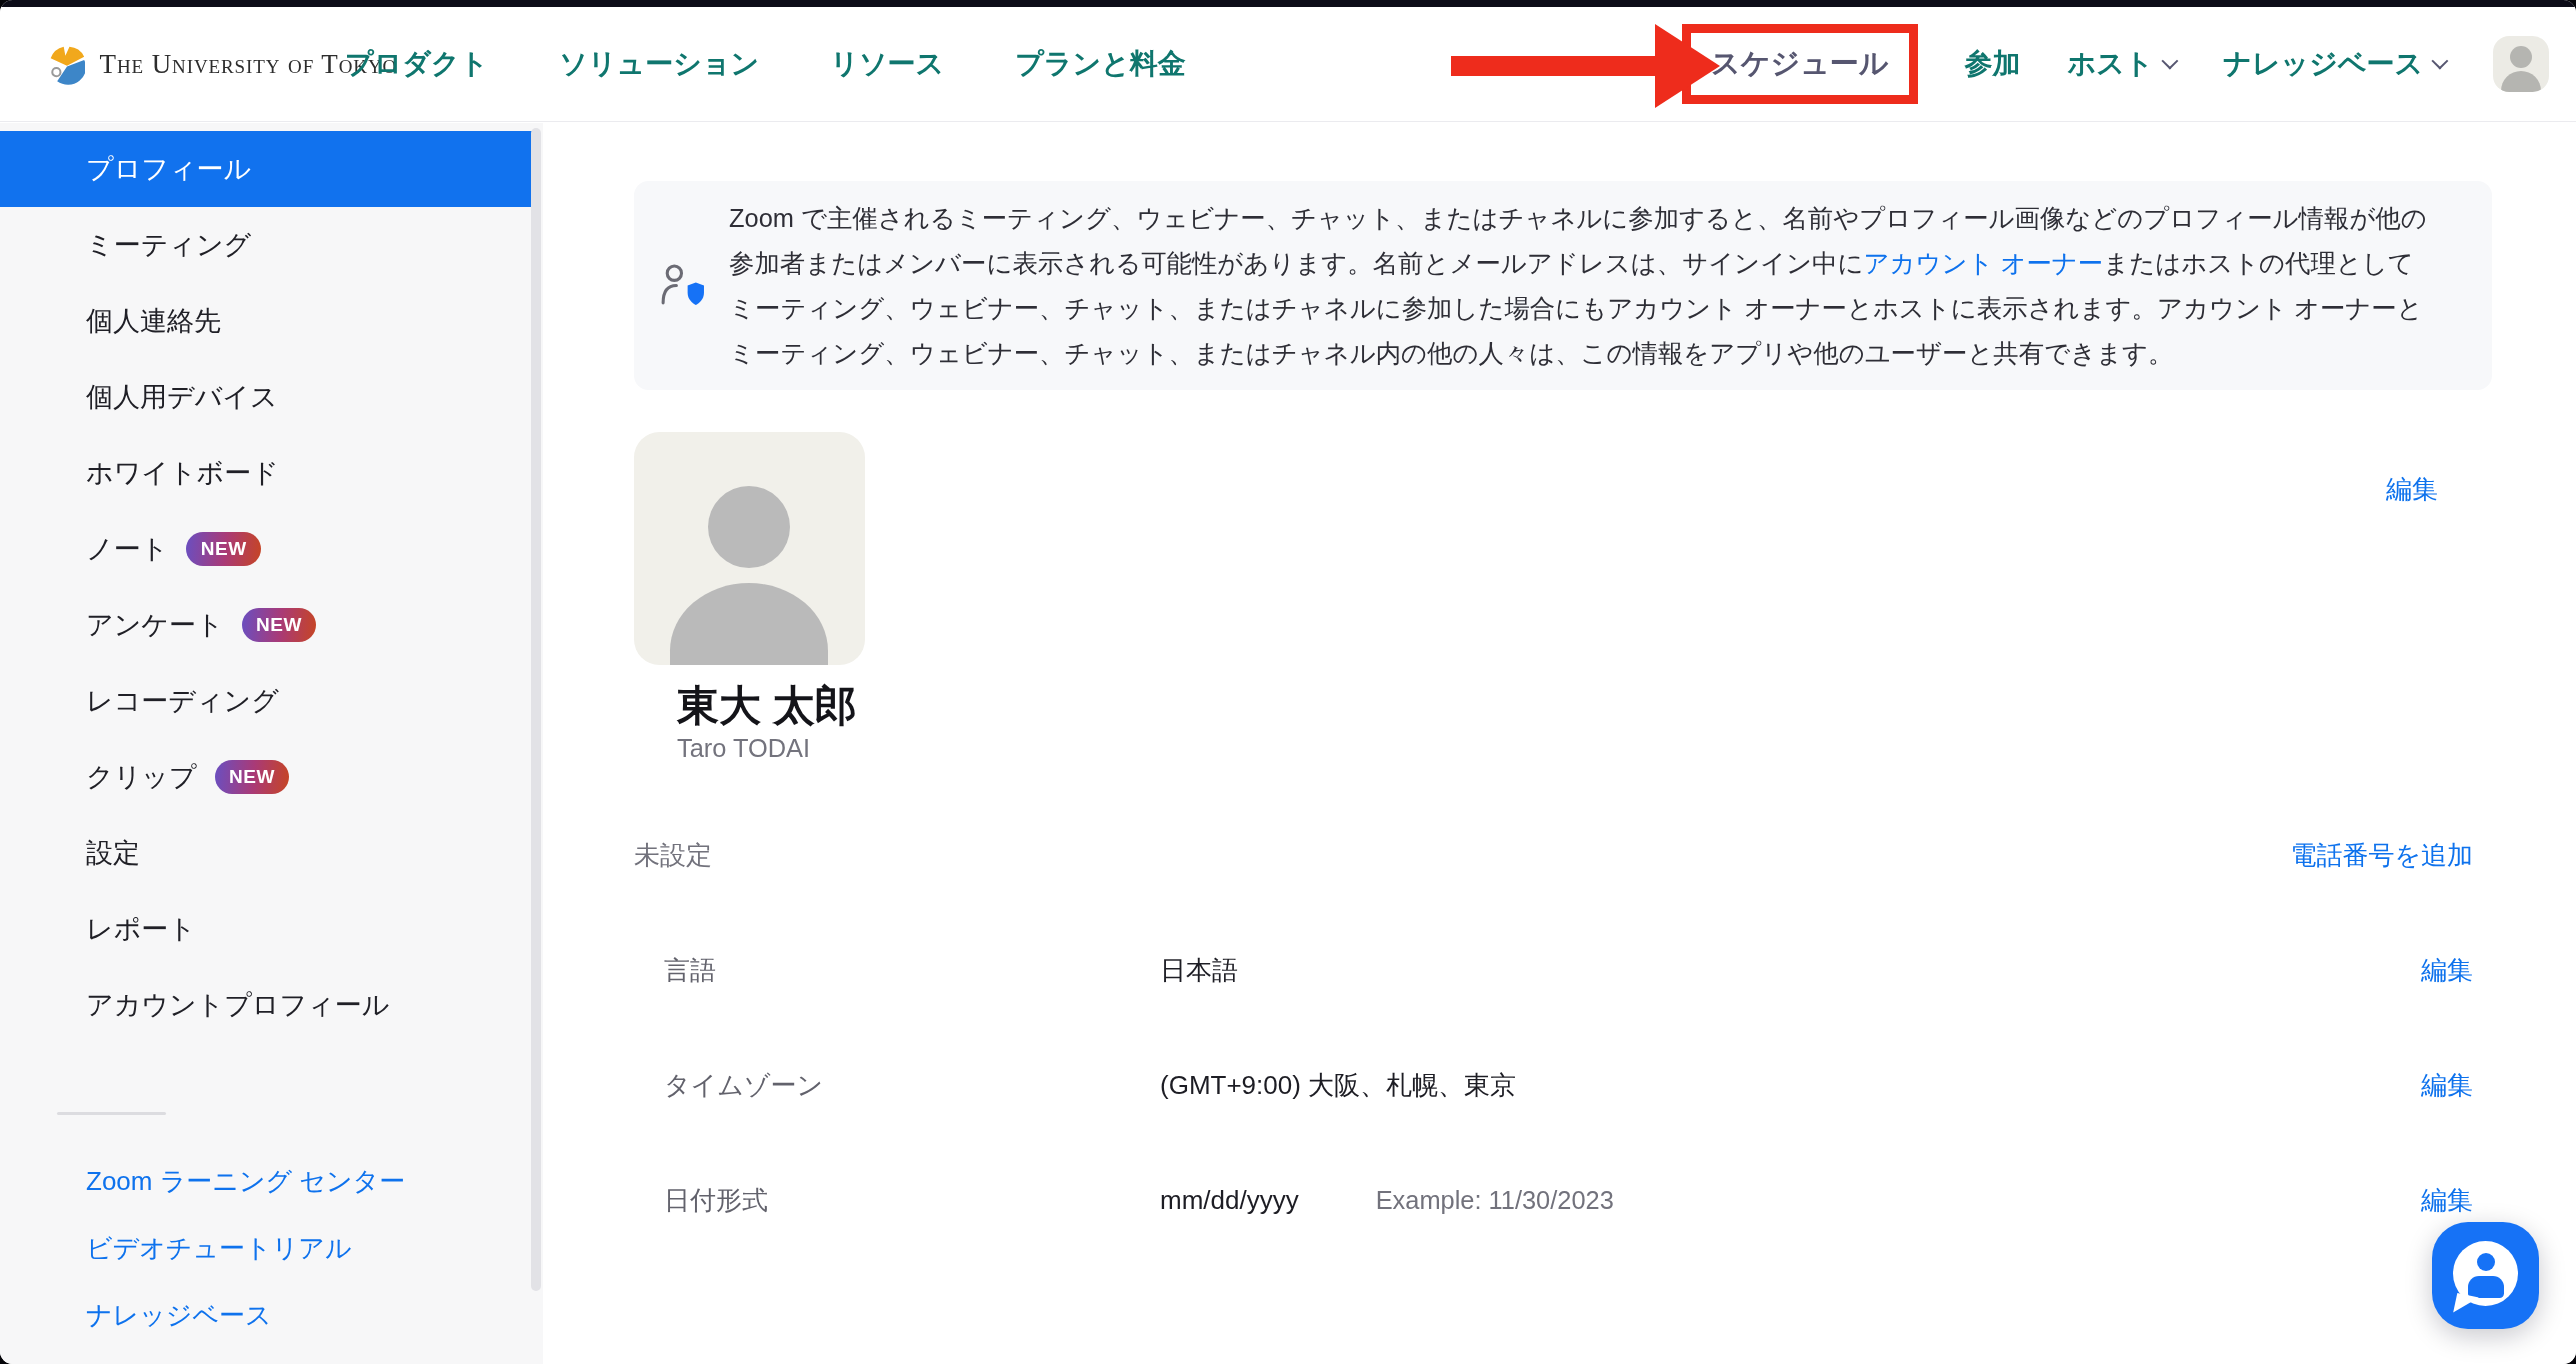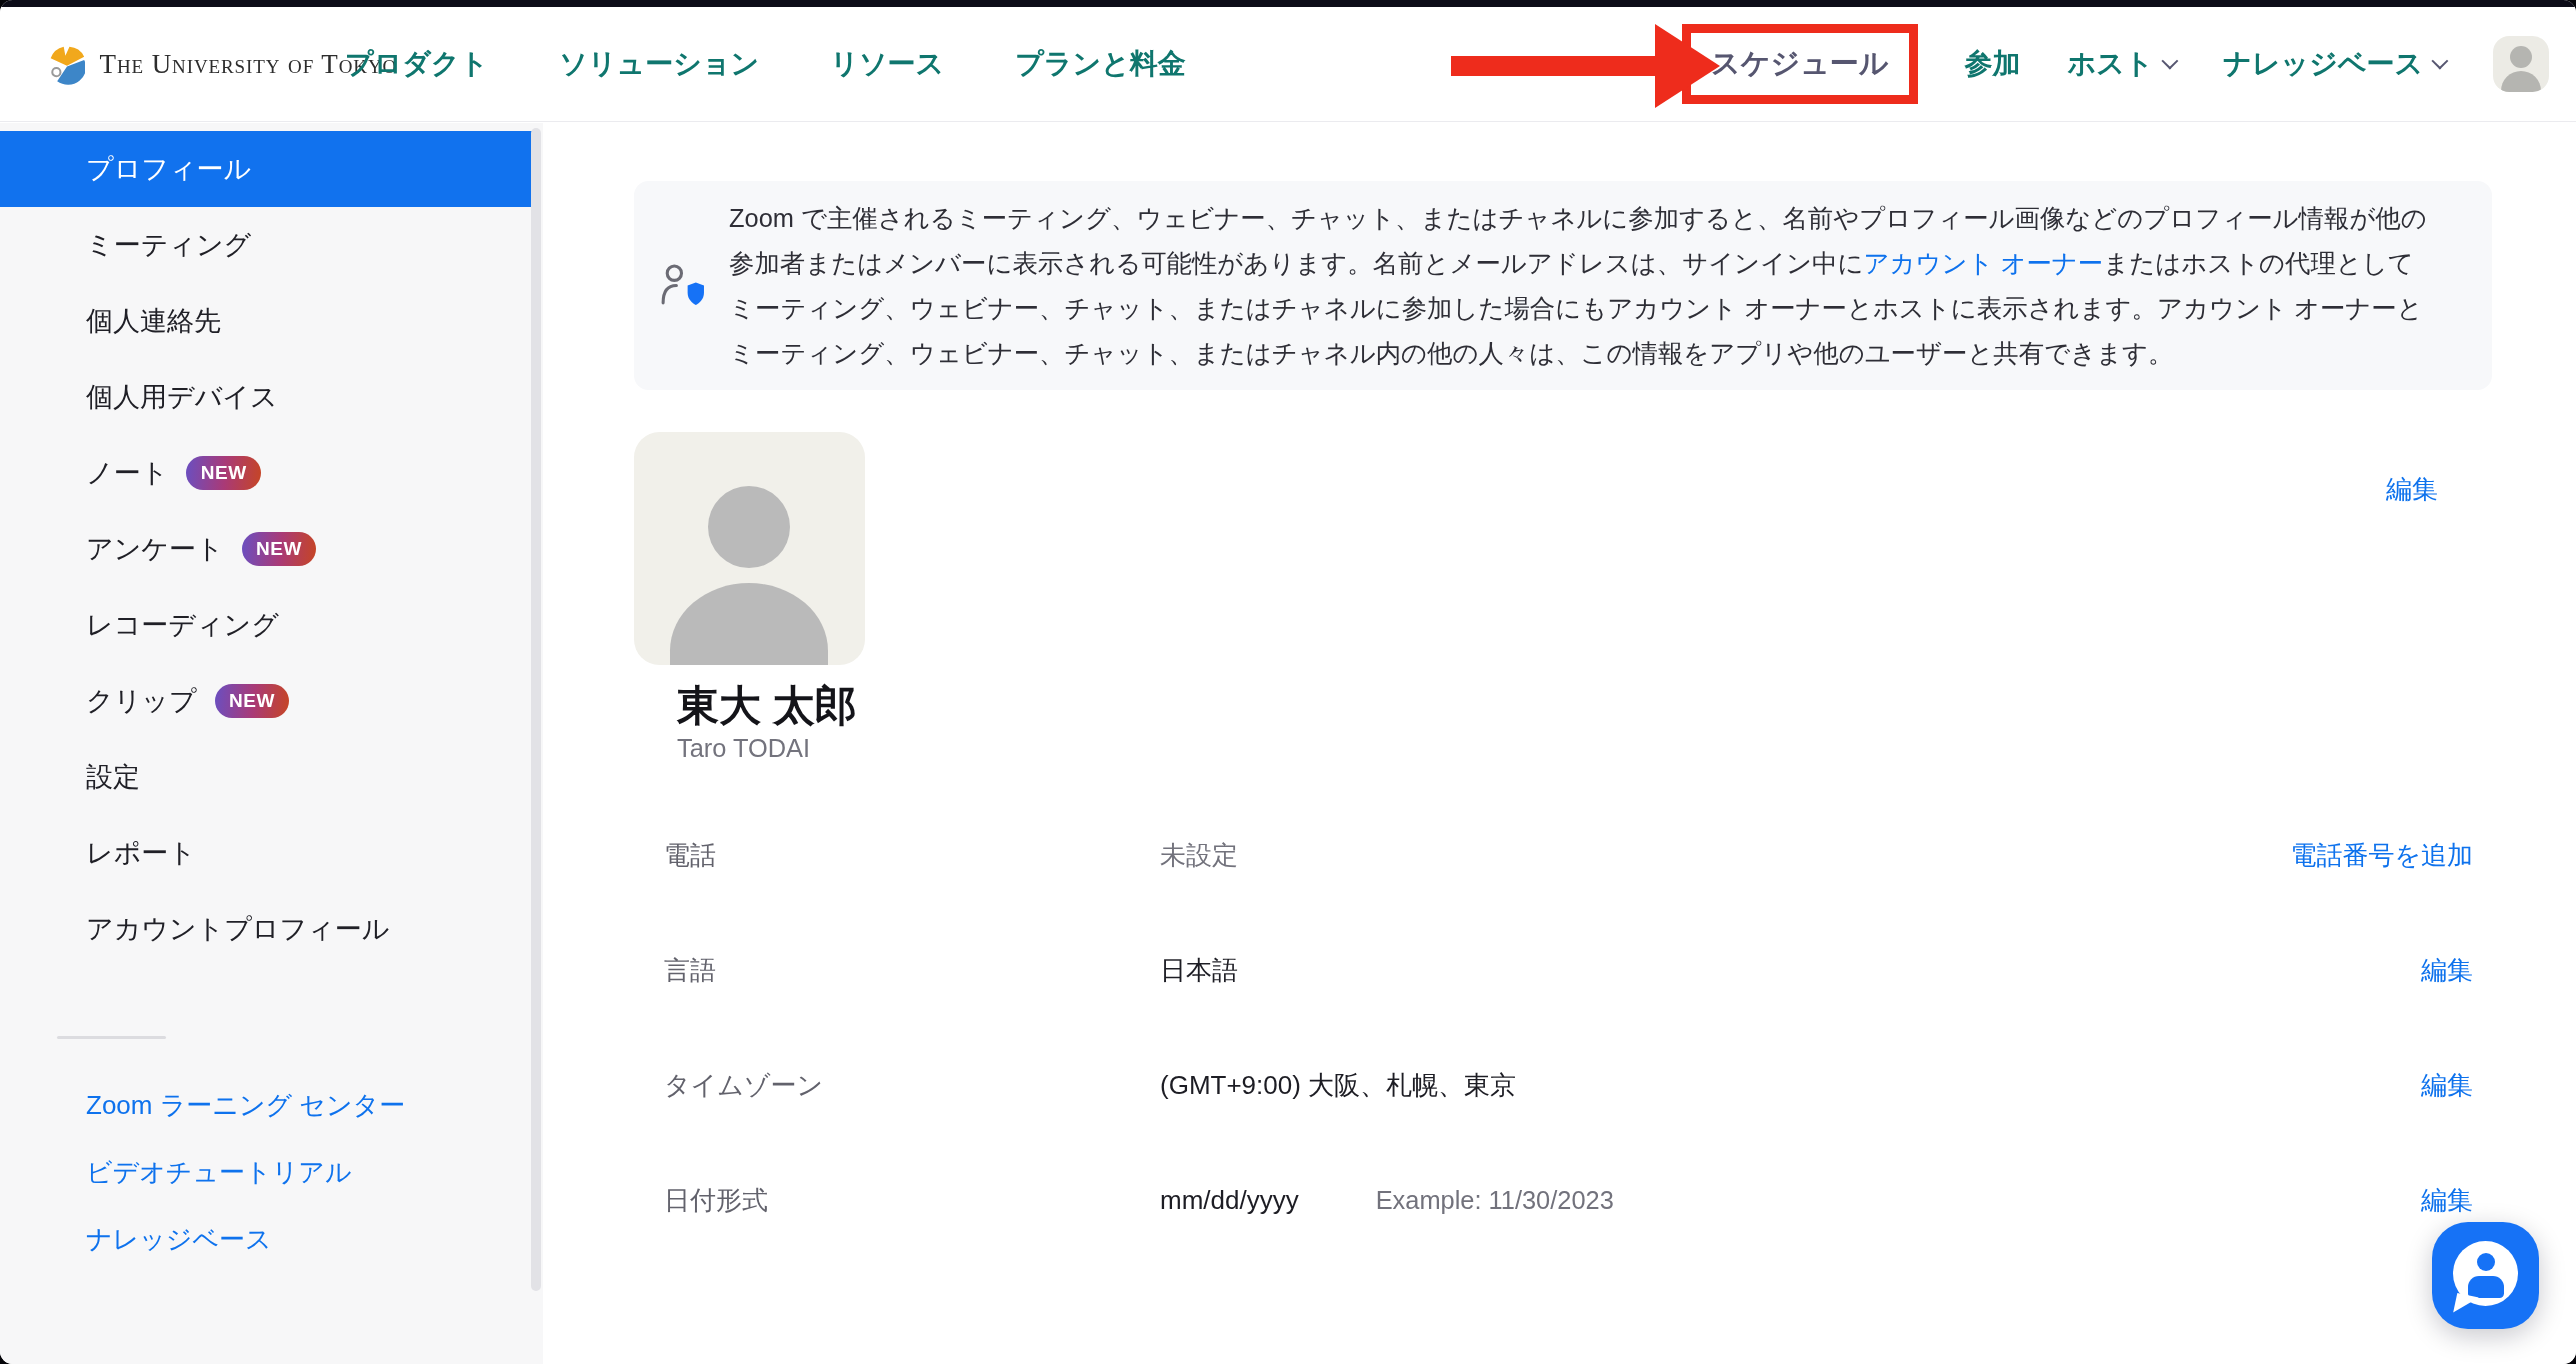--- a/index.html
+++ b/index.html
@@ -132,20 +132,23 @@
       <div class="side-item">
         <span>ミーティング</span>
       </div>
       <div class="side-item">
         <span>個人連絡先</span>
       </div>
       <div class="side-item">
         <span>個人用デバイス</span>
       </div>
       <div class="side-item">
+        <span>ホワイトボード</span>
+      </div>
+      <div class="side-item">
         <span>ノート</span>
         <span class="badge">NEW</span>
       </div>
       <div class="side-item">
         <span>アンケート</span>
         <span class="badge">NEW</span>
       </div>
       <div class="side-item">
         <span>レコーディング</span>
       </div>
@@ -198,21 +201,20 @@
           <div class="profile-name">東大 太郎</div>
           <div class="profile-sub">Taro TODAI</div>
         </div>
         <span class="profile-edit">編集</span>
       </div>
 
 
       <div class="rows">
 
         <div class="info-row">
-          <span class="row-label">電話</span>
           <span class="row-value muted">未設定</span>
           <span class="row-action">電話番号を追加</span>
         </div>
 
         <div class="info-row">
           <span class="row-label">言語</span>
           <span class="row-value">日本語</span>
           <span class="row-action">編集</span>
         </div>
 

